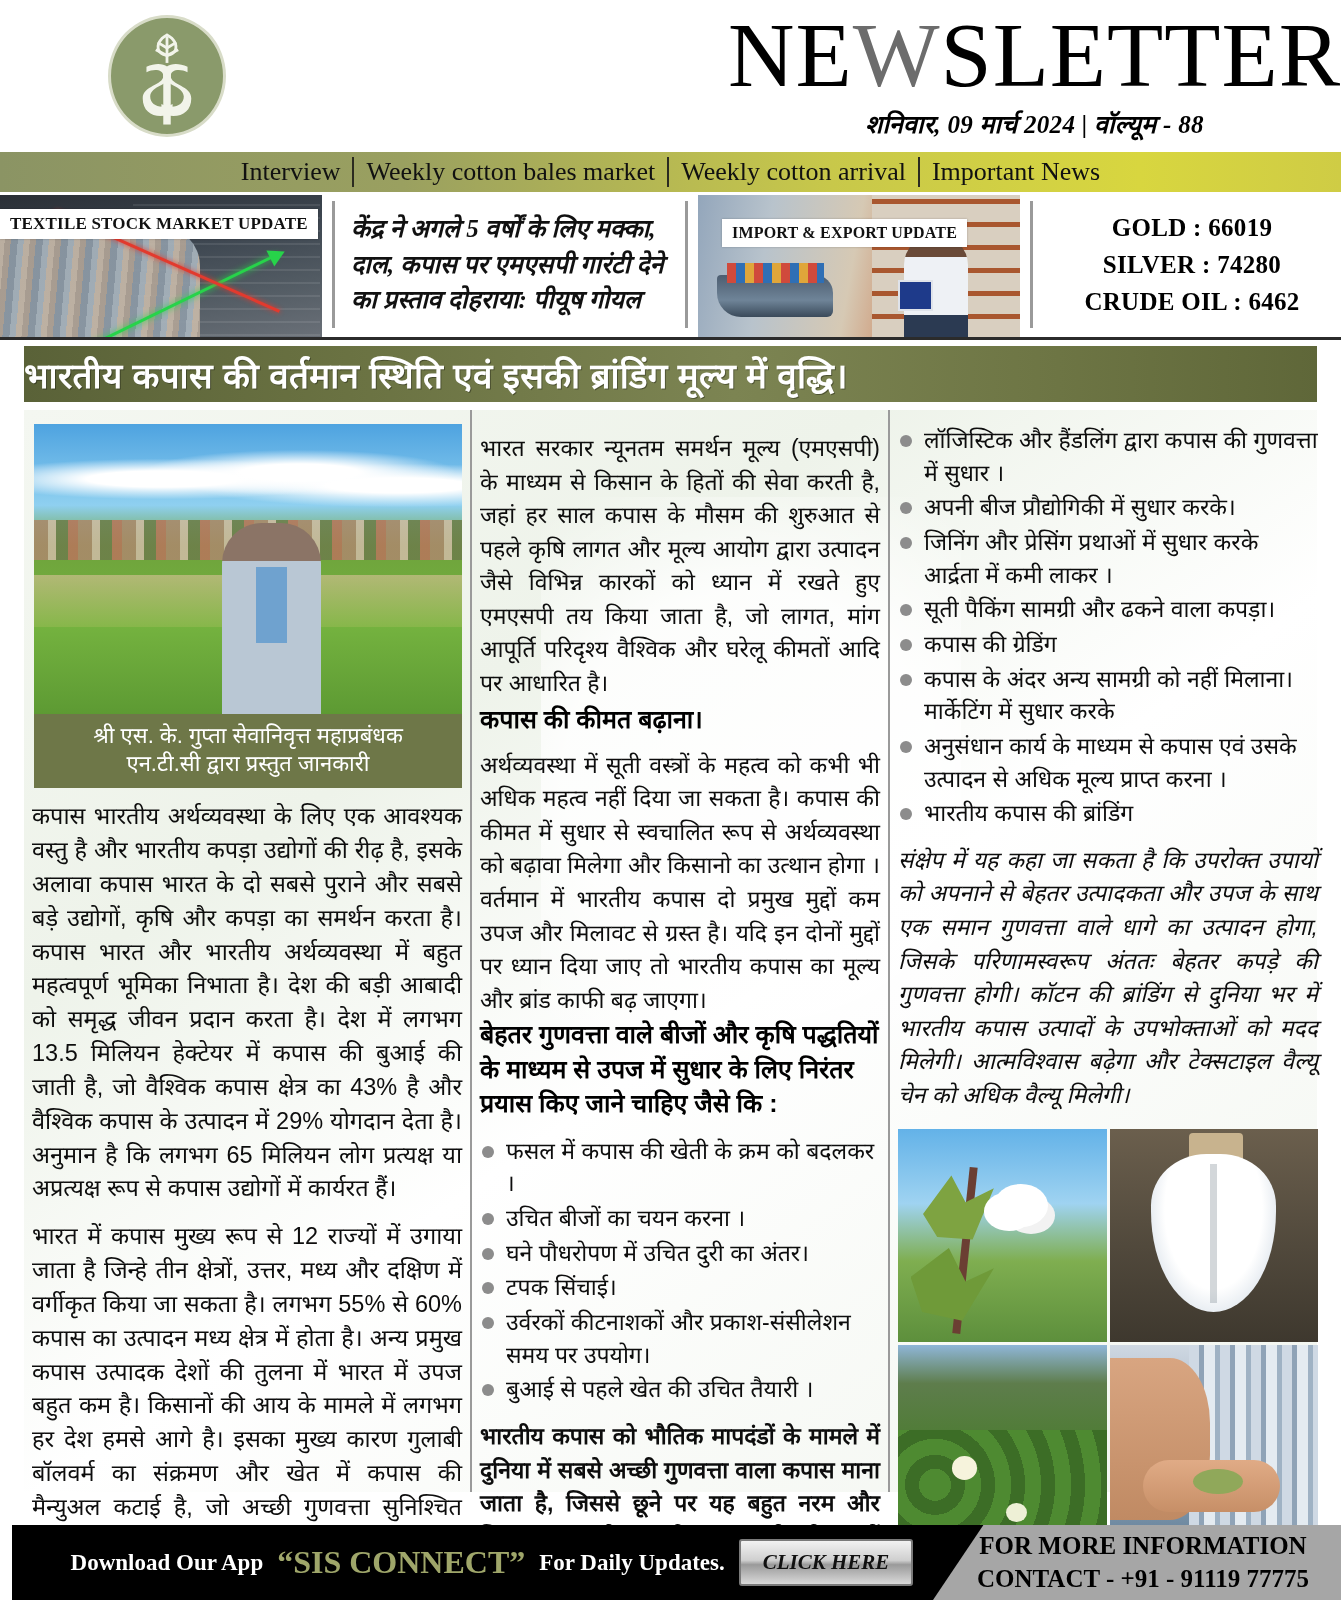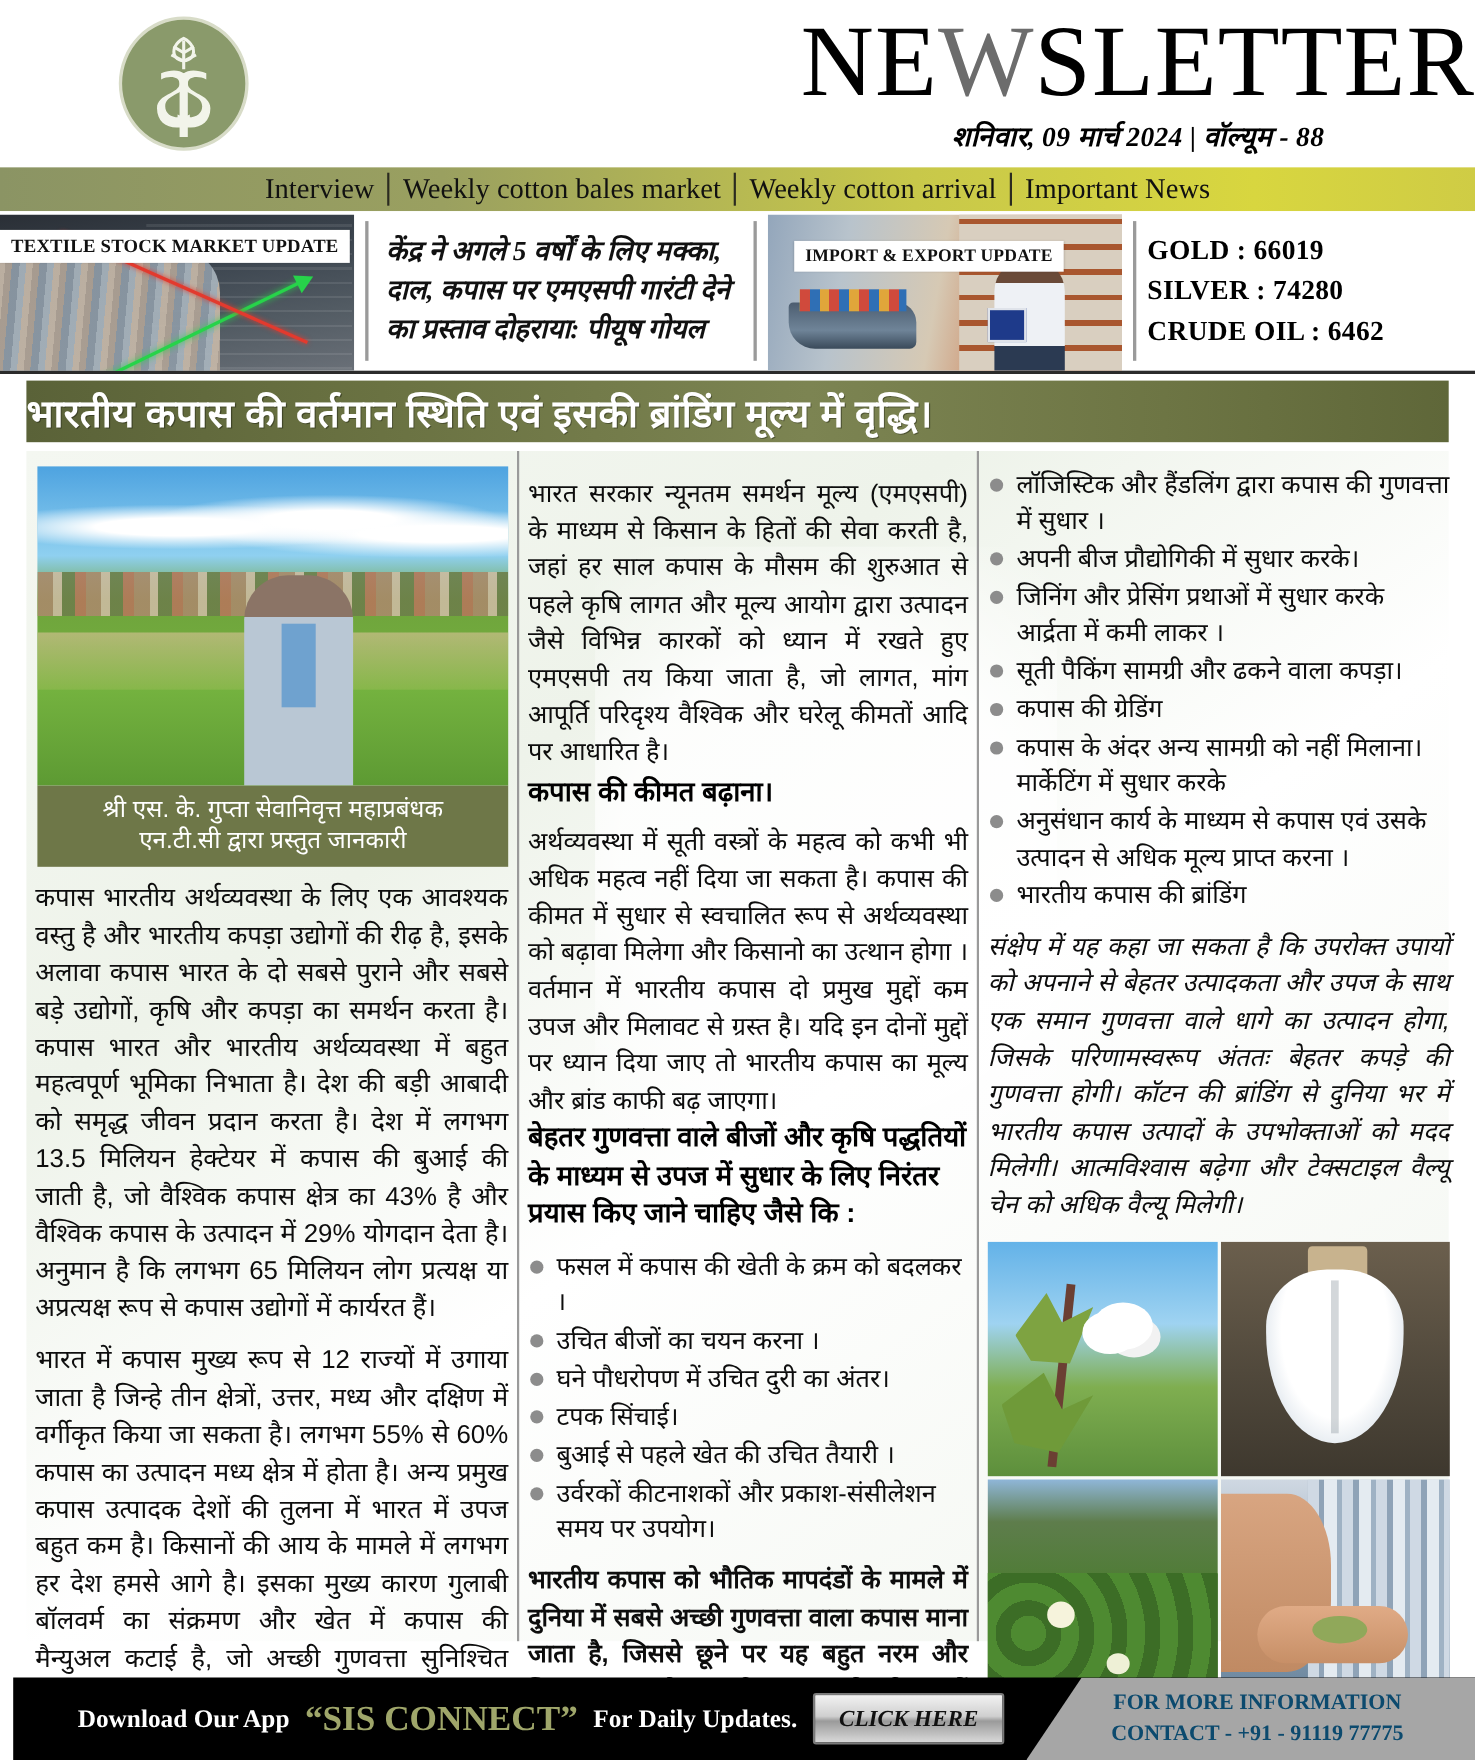--- a/index.html
+++ b/index.html
@@ -75,21 +75,21 @@
   .ts-headline {
     flex: 0 0 330px; display: flex; align-items: center;
     padding: 0 8px 0 6px;
   }
   .ts-headline p {
     font-size: 25px; font-weight: bold; font-style: italic;
     line-height: 1.42; color: #111;
   }
   .ts-rates {
     flex: 1 1 auto; display: flex; flex-direction: column;
-    align-items: flex-start; justify-content: center; gap: 9px;
+    align-items: center; justify-content: center; gap: 9px;
   }
   .ts-rates div {
     font-size: 25px; font-weight: bold; color: #000;
     letter-spacing: .3px; font-family: "Liberation Serif", serif;
   }
 
   
   .stockpic { position:absolute; inset:0; background:
       linear-gradient(170deg,#2a2f36 0%,#3d4650 40%,#525b63 70%,#6a7078 100%); }
   .stockpic .knit { position:absolute; left:0; bottom:0; width:62%; height:78%;
@@ -250,21 +250,21 @@
     padding: 9px 22px; font-size: 21px; font-weight: bold; font-style: italic;
     color: #111; font-family: "Liberation Serif", serif; cursor: pointer;
   }
   .footer-right {
     position: absolute; right: 0; top: 0; height: 75px; width: 420px;
     background: #a6a6a6;
     clip-path: polygon(12% 0, 100% 0, 100% 100%, 0% 100%);
     display: flex; flex-direction: column; align-items: center; justify-content: center;
     gap: 5px;
   }
-  .footer-right div { color: #0c4a6e; font-size: 20px; font-weight: bold; font-family: "Liberation Serif", serif; }
+  .footer-right div { color: #000000; font-size: 25px; font-weight: bold; font-family: "Liberation Serif", serif; }
 </style>
 </head>
 <body>
 
 <div class="page">
 
   <div class="masthead">
     <div class="logo-wrap">
       <div class="logo-oval">
         <svg viewBox="0 0 120 124" xmlns="http://www.w3.org/2000/svg">
@@ -361,22 +361,22 @@
     <div class="col col-2">
       <p class="para first">भारत सरकार न्यूनतम समर्थन मूल्य (एमएसपी) के माध्यम से किसान के हितों की सेवा करती है, जहां हर साल कपास के मौसम की शुरुआत से पहले कृषि लागत और मूल्य आयोग द्वारा उत्पादन जैसे विभिन्न कारकों को ध्यान में रखते हुए एमएसपी तय किया जाता है, जो लागत, मांग आपूर्ति परिदृश्य वैश्विक और घरेलू कीमतों आदि पर आधारित है।</p>
       <div class="subhead">कपास की कीमत बढ़ाना।</div>
       <p class="para">अर्थव्यवस्था में सूती वस्त्रों के महत्व को कभी भी अधिक महत्व नहीं दिया जा सकता है। कपास की कीमत में सुधार से स्वचालित रूप से अर्थव्यवस्था को बढ़ावा मिलेगा और किसानो का उत्थान  होगा । वर्तमान में भारतीय कपास दो प्रमुख मुद्दों कम उपज और मिलावट से ग्रस्त है। यदि इन दोनों मुद्दों पर ध्यान दिया जाए तो भारतीय कपास का मूल्य और ब्रांड काफी बढ़ जाएगा।</p>
       <div class="subhead block">बेहतर गुणवत्ता वाले बीजों और कृषि पद्धतियों के माध्यम से उपज में सुधार के लिए निरंतर प्रयास किए जाने चाहिए जैसे कि :</div>
       <ul class="bullets">
         <li>फसल में कपास की खेती के क्रम को बदलकर ।</li>
         <li>उचित बीजों का चयन करना ।</li>
         <li>घने पौधरोपण में  उचित दुरी का अंतर।</li>
         <li> टपक सिंचाई।</li>
+        <li> उर्वरकों  कीटनाशकों  और   प्रकाश-संसीलेशन समय पर उपयोग।</li>
         <li>बुआई से पहले खेत की उचित तैयारी ।</li>
-        <li> उर्वरकों  कीटनाशकों  और   प्रकाश-संसीलेशन समय पर उपयोग।</li>
       </ul>
       <p class="para bold">भारतीय कपास को भौतिक मापदंडों के मामले में दुनिया में सबसे अच्छी गुणवत्ता वाला कपास माना जाता है, जिससे छूने पर यह बहुत नरम और चिकना लगता है। भारतीय कपास से बने कपड़ों का स्पर्श और अनुभव बेहतर होता है। कुछ फायदों के बावजूद, भारतीय कपास के साथ कुछ मुद्दे हैं जिन्हें अंतरराष्ट्रीय बाजार में बेहतर स्थान दिलाने के लिए प्रयास करने की करने की आवश्यकता है।</p>
     </div>
 
     <div class="col col-3">
       <ul class="bullets" style="margin-top:4px">
         <li>लॉजिस्टिक और  हैंडलिंग द्वारा कपास की गुणवत्ता में सुधार ।</li>
         <li>अपनी बीज प्रौद्योगिकी में सुधार करके।</li>
         <li>जिनिंग और प्रेसिंग प्रथाओं में सुधार करके आर्द्रता में कमी लाकर  ।</li>
         <li> सूती पैकिंग सामग्री और ढकने वाला कपड़ा।</li>

